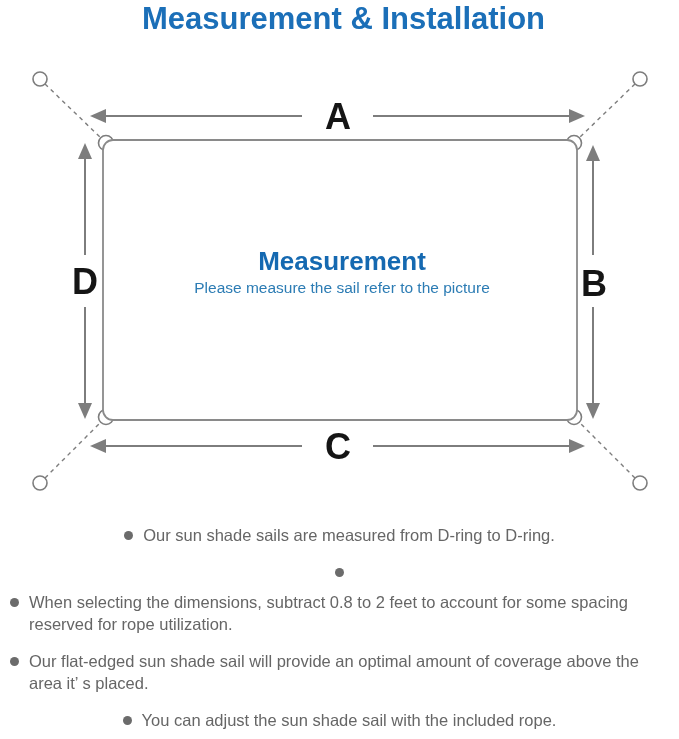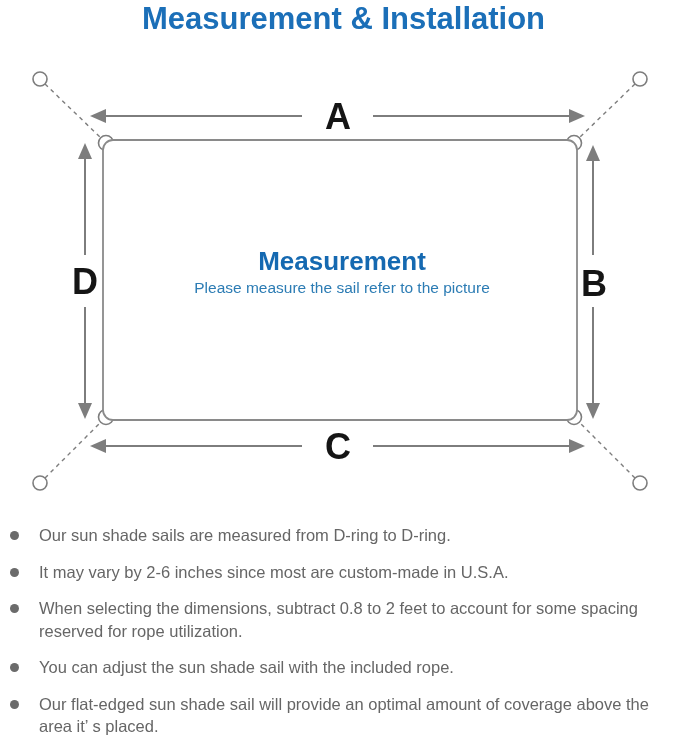--- a/index.html
+++ b/index.html
@@ -32,24 +32,24 @@
   .dash{stroke:var(--line-gray);stroke-width:1.4;stroke-dasharray:4 4;fill:none;}
   .anchor{fill:#ffffff;stroke:var(--line-gray);stroke-width:1.6;}
   .ring{fill:#ffffff;stroke:var(--line-gray);stroke-width:1.6;}
   .sail{fill:#ffffff;stroke:var(--border-gray);stroke-width:1.8;}
 
   .notes{
     position:absolute;top:524px;left:10px;right:10px;
     list-style:none;
   }
   .note-item{
-    display:flex;align-items:flex-start;gap:20px;
+    display:flex;align-items:flex-start;gap:10px;
     margin-bottom:14px;
     color:var(--note-gray);
-    font-size:16.5px;line-height:22.5px;
+    font-size:16.5px;line-height:22.5px;justify-content:center;
   }
   .bullet{
     flex:0 0 auto;width:9px;height:9px;border-radius:50%;
     background:#6b6b6b;margin-top:7px;
   }
 </style>
 </head>
 <body>
 
 <div class="page">
@@ -117,29 +117,28 @@
     <text class="center-subtitle" x="342" y="238" text-anchor="middle">Please measure the sail refer to the picture</text>
   </svg>
 
   <ul class="notes">
     <li class="note-item">
       <span class="bullet"></span>
       <span>Our sun shade sails are measured from D-ring to D-ring.</span>
     </li>
     <li class="note-item">
       <span class="bullet"></span>
-      <span>It may vary by 2-6 inches since most are custom-made in U.S.A.</span>
     </li>
     <li class="note-item">
       <span class="bullet"></span>
       <span>When selecting the dimensions, subtract 0.8 to 2 feet to account for some spacing reserved for rope utilization.</span>
     </li>
     <li class="note-item">
       <span class="bullet"></span>
-      <span>You can adjust the sun shade sail with the included rope.</span>
+      <span>Our flat-edged sun shade sail will provide an optimal amount of coverage above the area it’ s placed.</span>
     </li>
     <li class="note-item">
       <span class="bullet"></span>
-      <span>Our flat-edged sun shade sail will provide an optimal amount of coverage above the area it’ s placed.</span>
+      <span>You can adjust the sun shade sail with the included rope.</span>
     </li>
   </ul>
 
 </div>
 
 </body></html>

